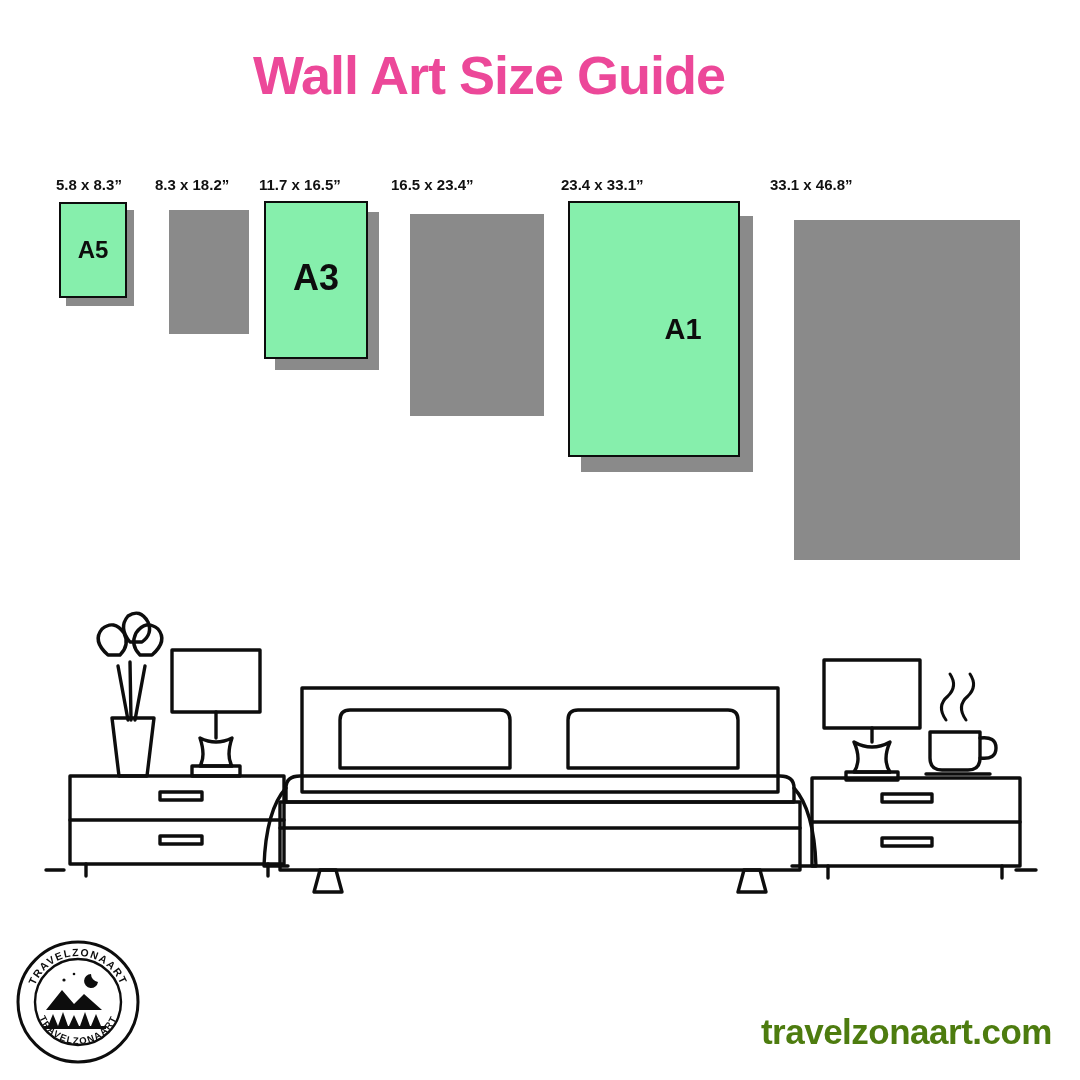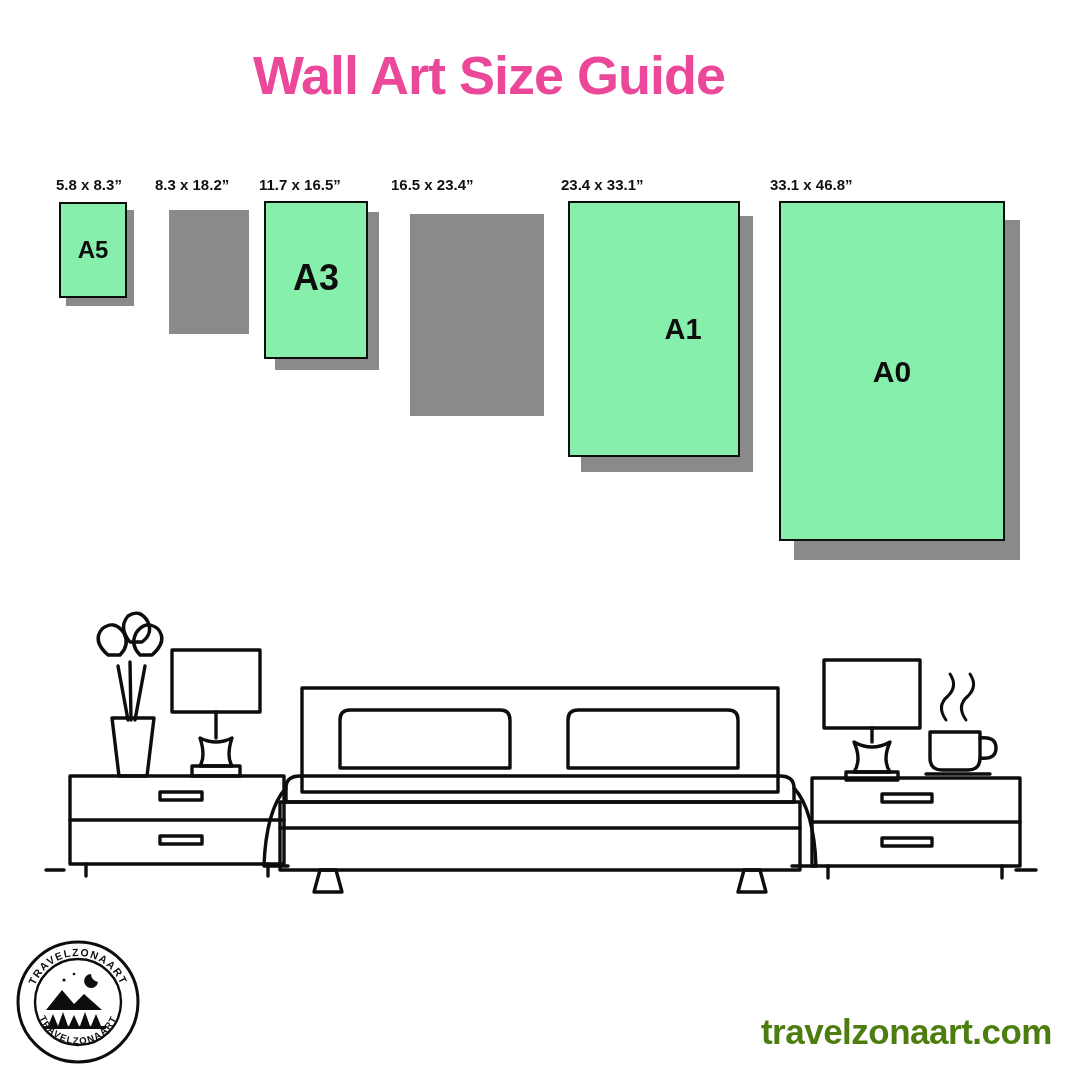--- a/index.html
+++ b/index.html
@@ -134,23 +134,20 @@
     <div class="frame-dim" style="top:0;">23.4 x 33.1”</div>
     <div class="frame-shadow" style="left:20px; top:40px; width:172px; height:256px;"></div>
     <div class="frame-box" style="left:7px; top:25px; width:172px; height:256px;">
       <div class="frame-label" style="top:110px; font-size:29px;padding-left:29px;">A1</div>
     </div>
   </div>
 
   <div class="frame-group" style="left:770px; top:176px; width:265px; height:410px;">
     <div class="frame-dim" style="top:0;">33.1 x 46.8”</div>
     <div class="frame-shadow" style="left:24px; top:44px; width:226px; height:340px;"></div>
-    <div class="frame-box" style="left:9px; top:25px; width:226px; height:340px;">
-      <div class="frame-label" style="top:152px; font-size:30px;">A0</div>
-    </div>
   </div>
 
 </div>
 
 <div id="room">
   <svg width="1080" height="360" viewBox="0 0 1080 360" xmlns="http://www.w3.org/2000/svg">
     <g fill="none" stroke="#0d0d0d" stroke-width="3.4" stroke-linejoin="round" stroke-linecap="round">
 
       <line x1="46" y1="300" x2="64" y2="300"></line>
       <line x1="1016" y1="300" x2="1036" y2="300"></line>

